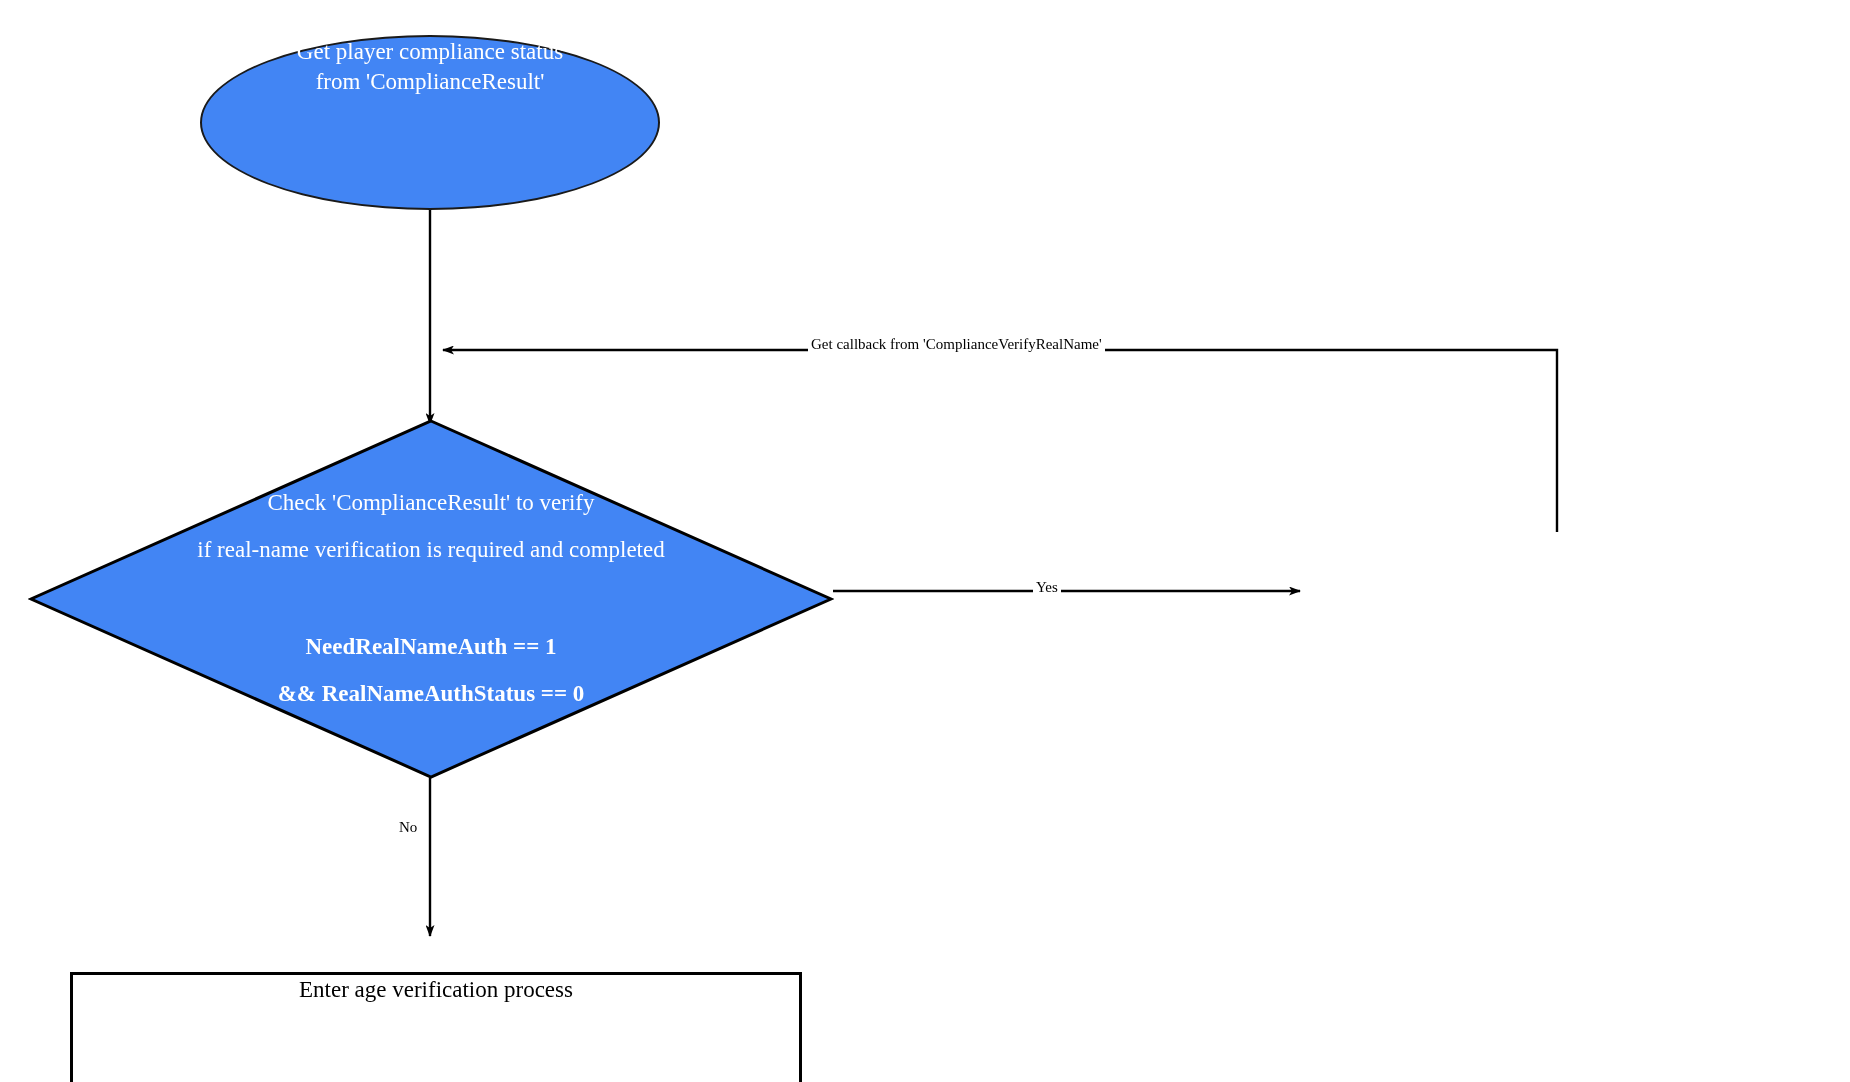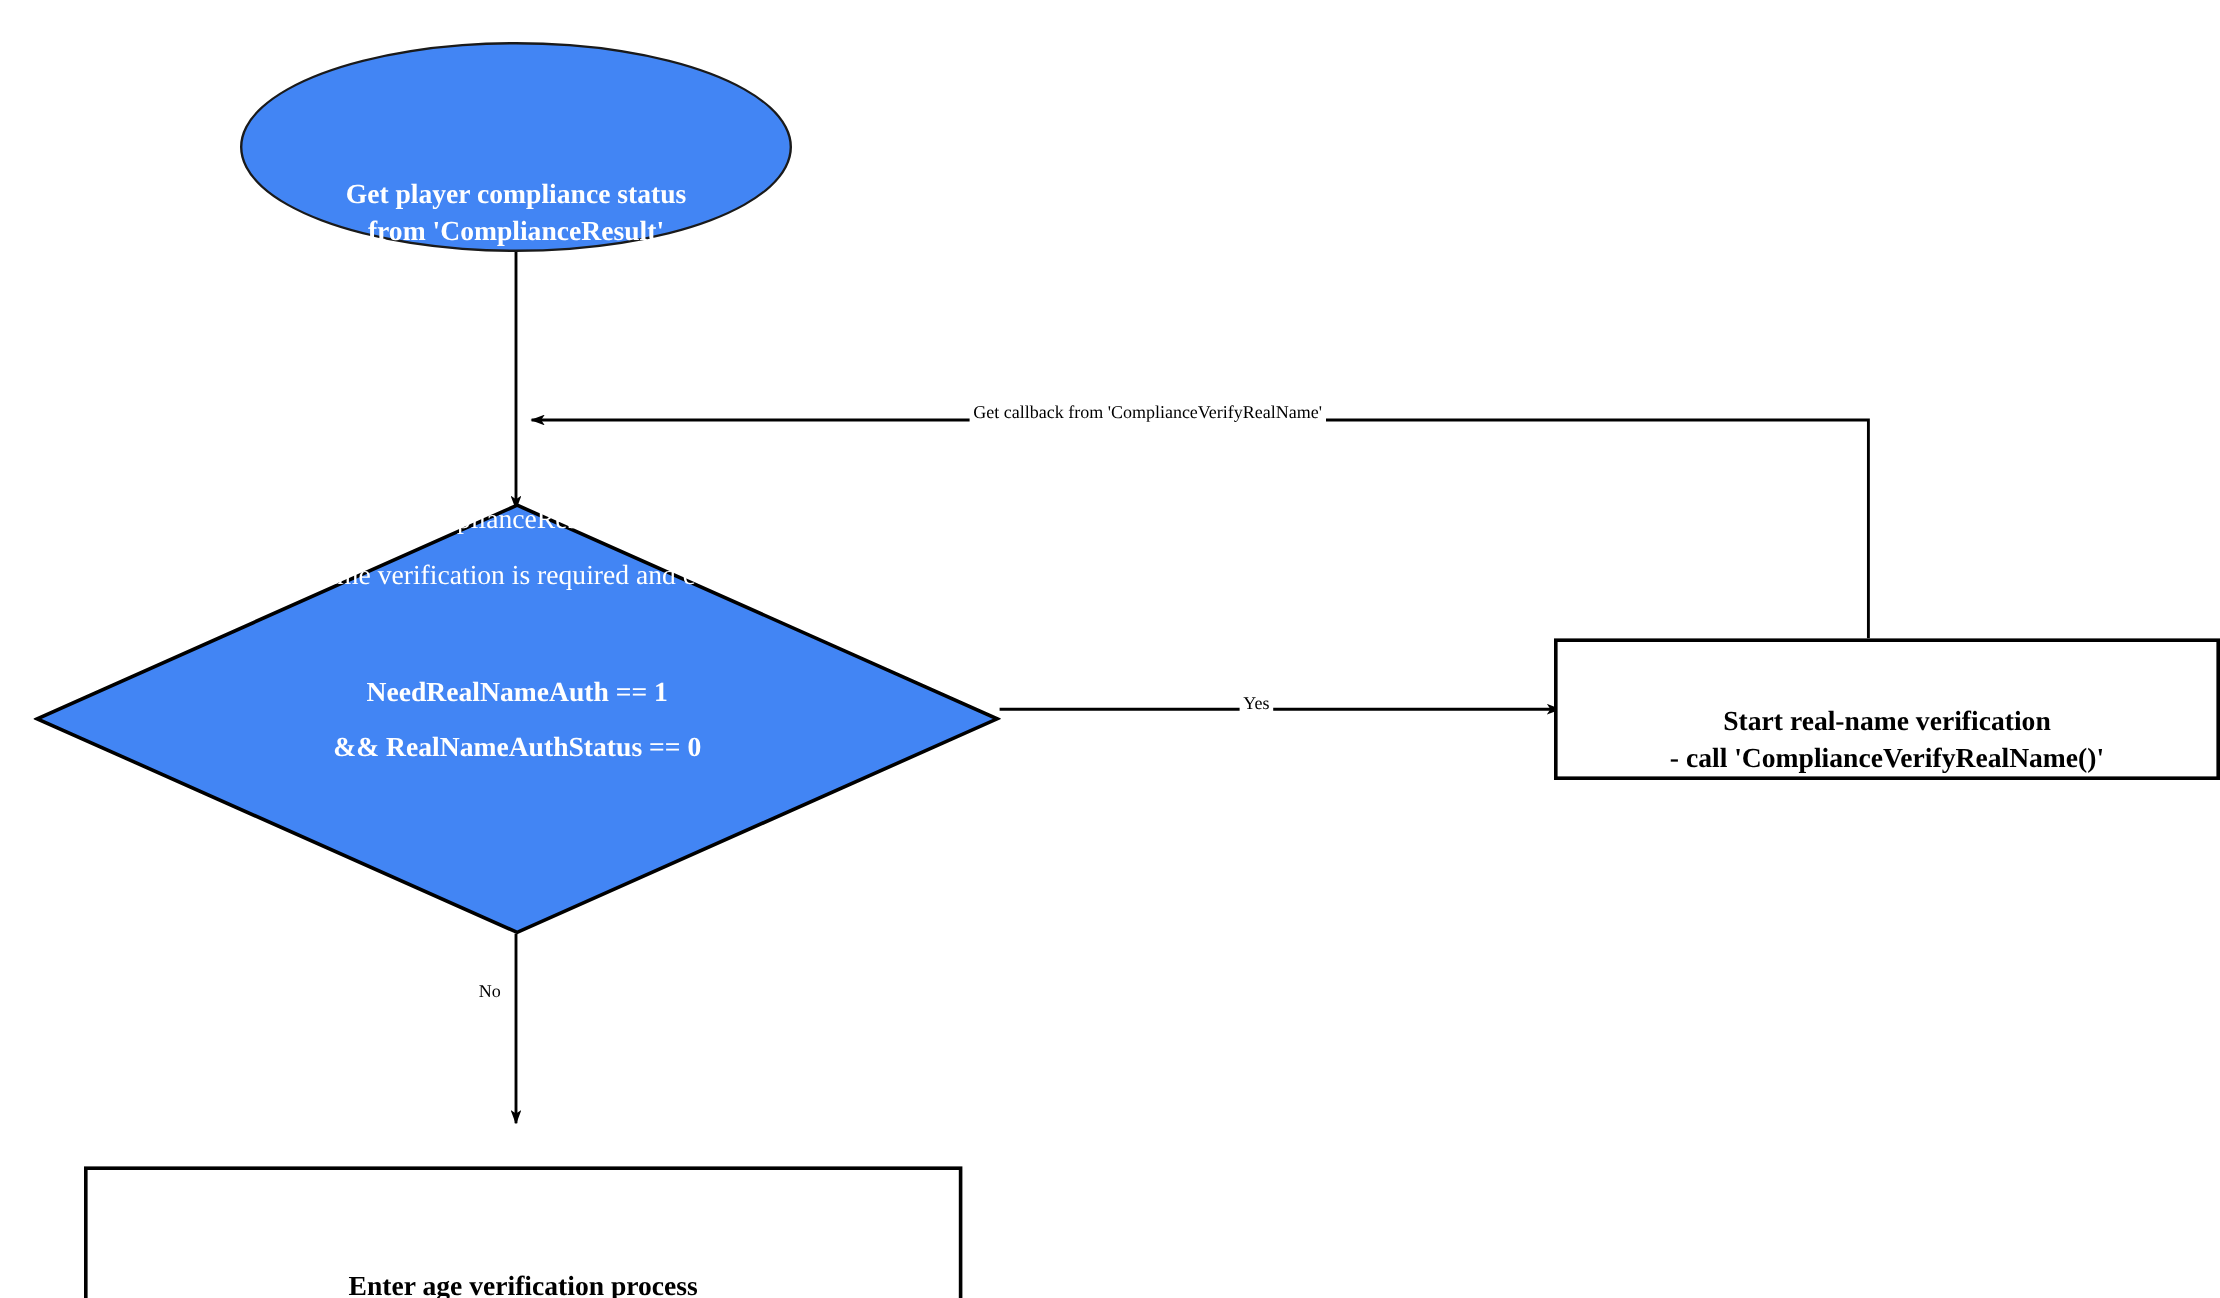--- a/index.html
+++ b/index.html
@@ -23,25 +23,24 @@
     left: 0;
     top: 0;
     width: 1850px;
     height: 1082px;
     pointer-events: none;
   }
   .node {
     position: absolute;
     box-sizing: border-box;
     display: flex;
-    align-items: flex-end;
+    align-items: flex-start;
     justify-content: center;
     text-align: center;
     line-height: 1.32;
-    font-weight: bold;
   }
   .node-ellipse {
     border: 2px solid #1a1a1a;
     border-radius: 50%;
     background: #4285f4;
     color: #ffffff;
     font-size: 23px;
   }
   .node-box {
     border: 3px solid #000000;
@@ -59,20 +58,21 @@
   }
   .diamond-label {
     position: absolute;
     left: 0;
     top: 0;
     width: 100%;
     height: 100%;
     display: flex;
     flex-direction: column;
     align-items: center;
+    justify-content: center;
     text-align: center;
     color: #ffffff;
     font-size: 23px;
     line-height: 1.34;
     gap: 16px;
   }
   .diamond-label .cond {
     font-weight: bold;
     margin-top: 50px;
     line-height: 1.34;
@@ -121,26 +121,20 @@
       <polygon points="403,3 803,181 403,359 3,181" fill="#4285f4" stroke="#000000" stroke-width="3"></polygon>
     </svg>
     <div class="diamond-label">
       <span class="ln">Check 'ComplianceResult' to verify</span>
       <span class="ln">if real-name verification is required and completed</span>
       <span class="ln cond">NeedRealNameAuth == 1</span>
       <span class="ln cond" style="margin-top:0">&amp;&amp; RealNameAuthStatus == 0</span>
     </div>
   </div>
 
-  <div class="node node-box" style="left:1295px; top:532px; width:555px; height:118px;">
-    <div>
-      <span class="ln">Start real-name verification</span>
-      <span class="ln">- call 'ComplianceVerifyRealName()'</span>
-    </div>
-  </div>
 
   <div class="node node-box" style="left:70px; top:932px; width:732px; height:118px;margin-top:40px;">
     <span class="ln">Enter age verification process</span>
   </div>
 
   <div class="edge-label" style="left:808px; top:337px;">Get callback from 'ComplianceVerifyRealName'</div>
 
   <div class="edge-label" style="left:1033px; top:580px;">Yes</div>
 
   <div class="edge-label" style="left:396px; top:820px;">No</div>

